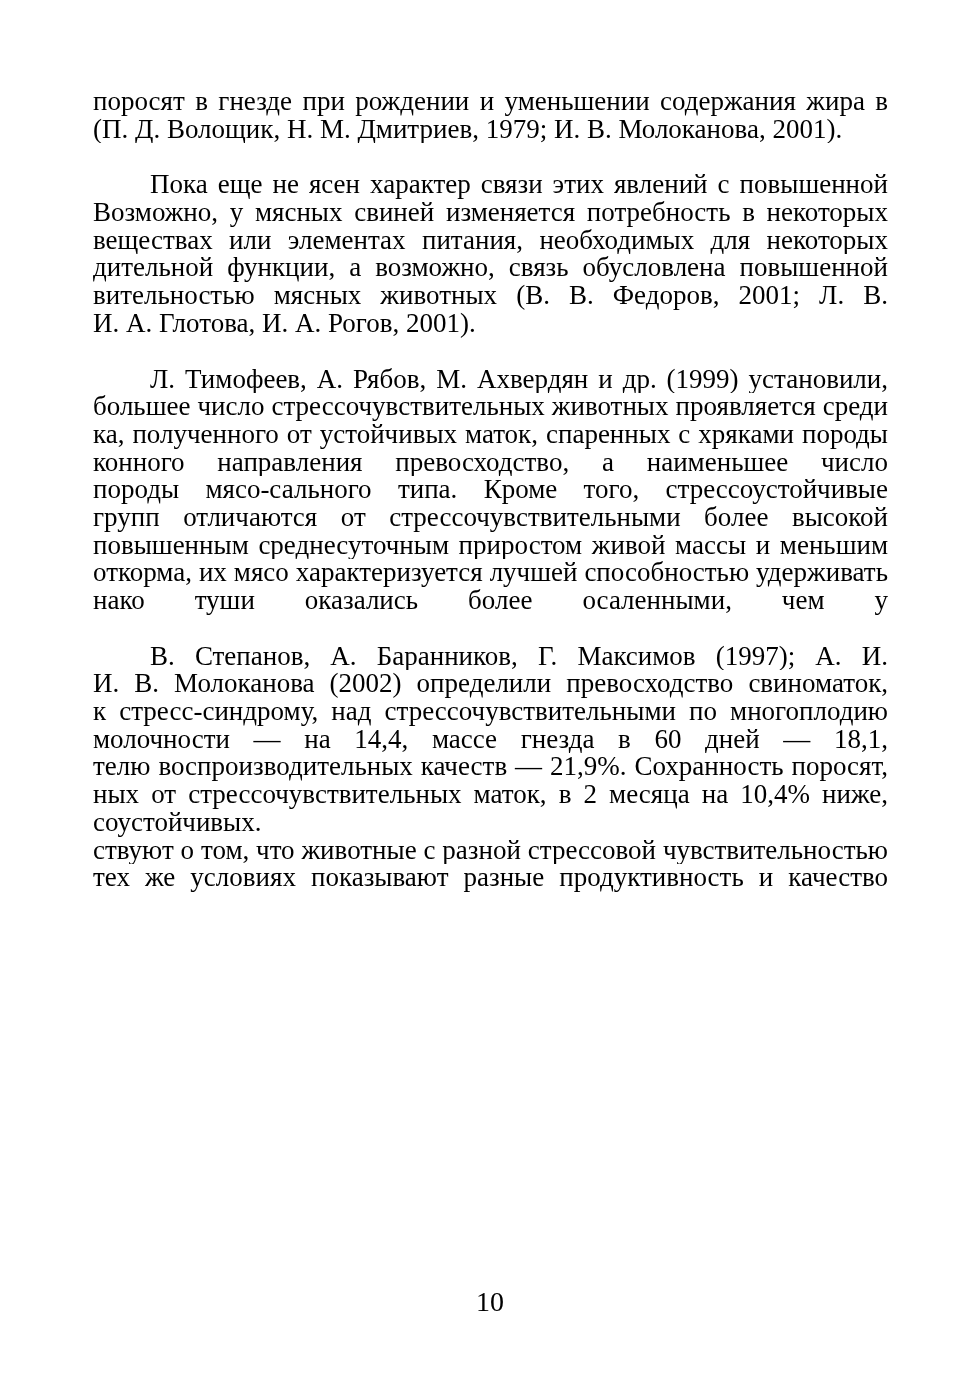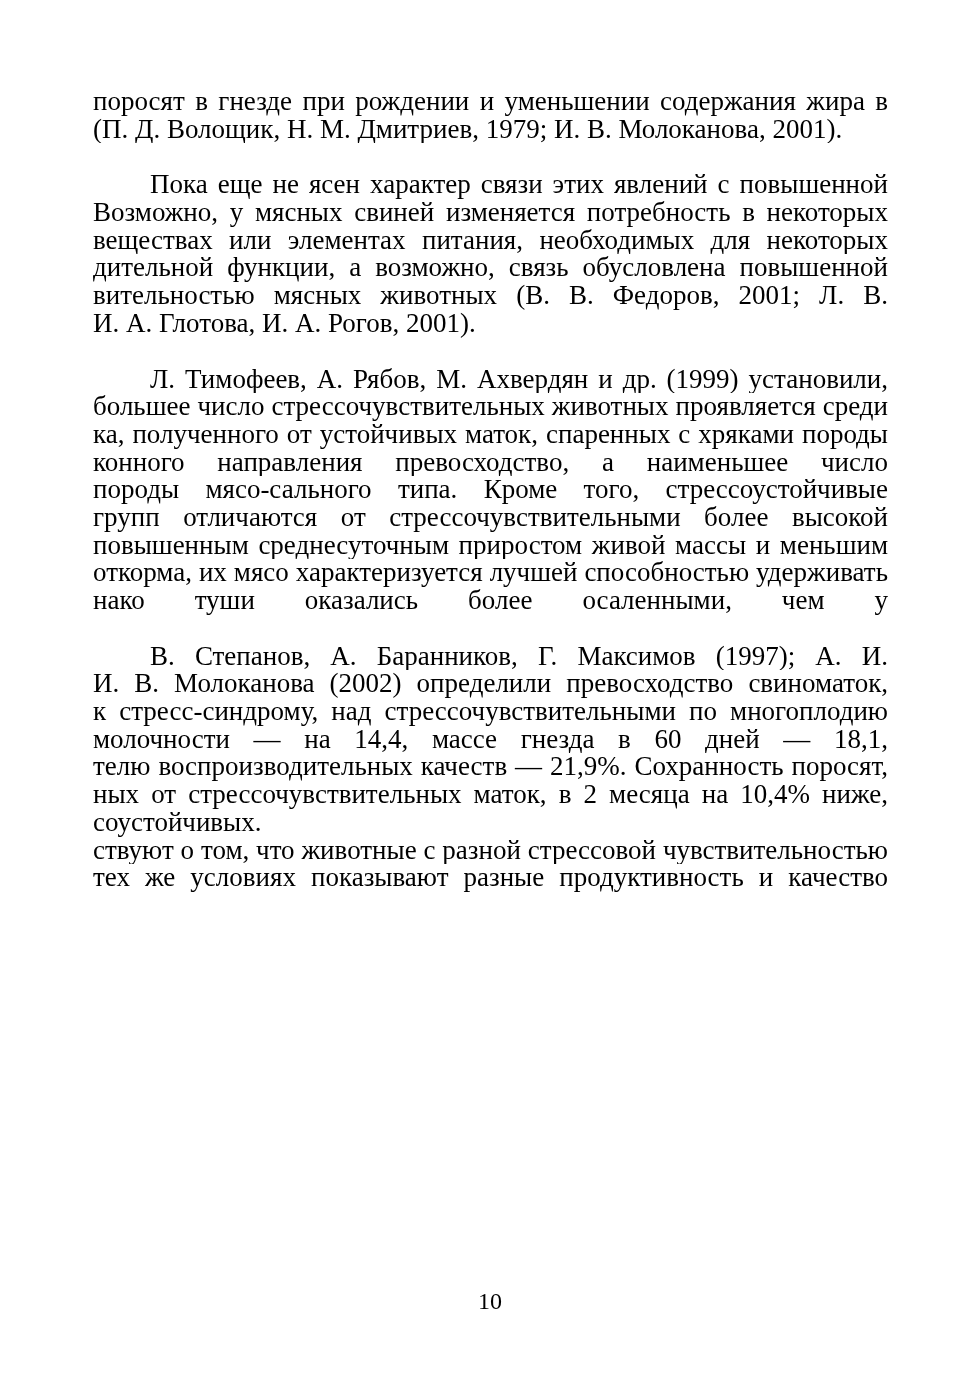--- a/index.html
+++ b/index.html
@@ -50,21 +50,21 @@
   .line.indent {
     text-indent: 57px;
     margin-top: 28px;
   }
   .page-number {
     position: absolute;
     left: 0;
     top: 1288px;
     width: 980px;
     text-align: center;
-    font-size: 24px;
+    font-size: 28px;
     line-height: 27px;
   }
 </style>
 </head>
 <body>
 
 <div class="page">
   <div class="text-block" id="text-block">
       <div class="paragraph">
         <div class="line">поросят в гнезде при рождении и уменьшении содержания жира в молоке маток</div>

